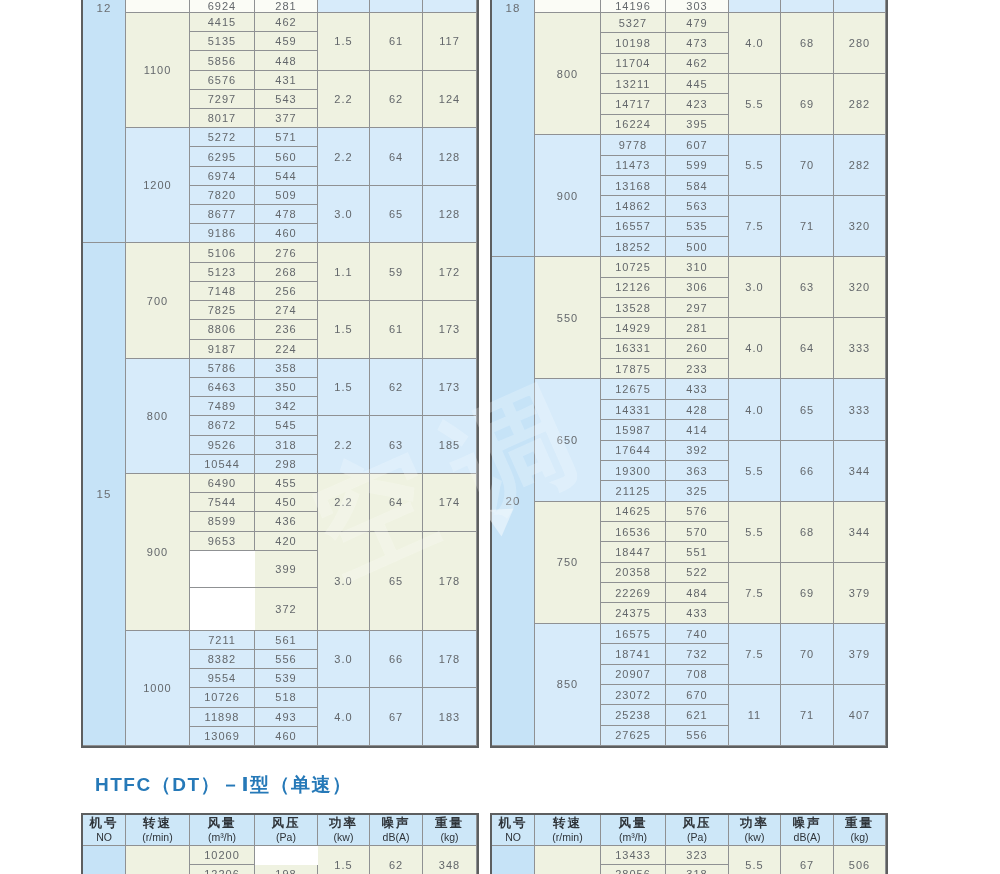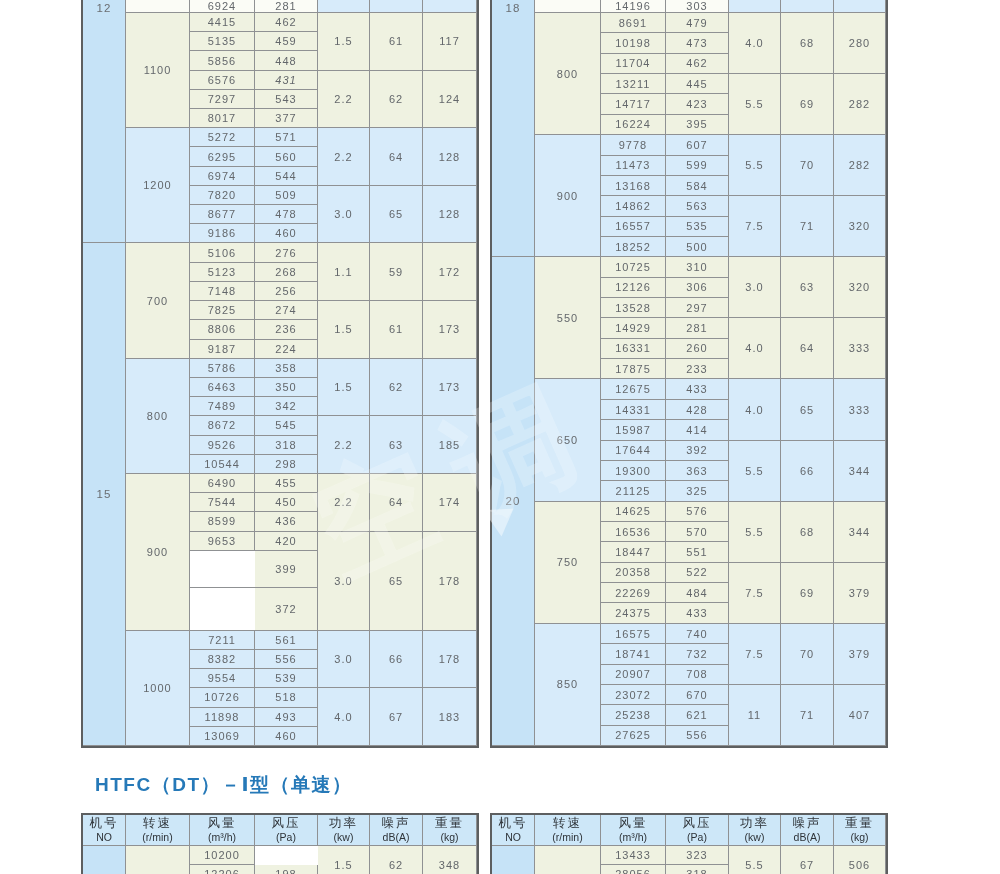--- a/index.html
+++ b/index.html
@@ -21,21 +21,21 @@
   }
   .cream{background:#eff2e1;}
   .blue{background:#d7ebfa;}
   .nocol{background:#c6e3f7;color:#6a6e72;font-size:11.5px;}
   .white{background:#fbfcf6;}
   .top-label{align-items:flex-start;padding-top:2px;}
   .hdr{
     background:#cde7f8;flex-direction:column;justify-content:center;
     line-height:1.2;color:#2e3338;letter-spacing:0;
   }
-  .hdr .main{font-size:12.5px;letter-spacing:2px;}
+  .hdr .main{font-size:12.5px;letter-spacing:2px;font-weight:bold;}
   .hdr .sub{font-size:10.5px;letter-spacing:0;}
   #page-title{
     position:absolute;left:95px;top:772px;
     font-size:19px;font-weight:bold;color:#2679b8;letter-spacing:1.5px;
   }
   
   .wm-text{
     position:absolute;left:300px;top:360px;width:480px;
     font-size:120px;font-weight:bold;color:#ffffff;opacity:.22;
     transform:rotate(-24deg);letter-spacing:30px;pointer-events:none;
@@ -62,21 +62,21 @@
     <div class="cell blue" style="grid-area: 1 / 7;"></div>
     <div class="cell nocol top-label" style="grid-area: 1 / 1 / span 13;">12</div>
     <div class="cell cream" style="grid-area: 2 / 2 / span 6;">1100</div>
     <div class="cell cream" style="grid-area: 2 / 3;">4415</div>
     <div class="cell cream" style="grid-area: 2 / 4;">462</div>
     <div class="cell cream" style="grid-area: 3 / 3;">5135</div>
     <div class="cell cream" style="grid-area: 3 / 4;">459</div>
     <div class="cell cream" style="grid-area: 4 / 3;">5856</div>
     <div class="cell cream" style="grid-area: 4 / 4;">448</div>
     <div class="cell cream" style="grid-area: 5 / 3;">6576</div>
-    <div class="cell cream" style="grid-area: 5 / 4; font-style: italic;">431</div>
+    <div class="cell cream" style="grid-area: 5 / 4;">431</div>
     <div class="cell cream" style="grid-area: 6 / 3;">7297</div>
     <div class="cell cream" style="grid-area: 6 / 4;">543</div>
     <div class="cell cream" style="grid-area: 7 / 3;">8017</div>
     <div class="cell cream" style="grid-area: 7 / 4;">377</div>
     <div class="cell cream" style="grid-area: 2 / 5 / span 3;">1.5</div>
     <div class="cell cream" style="grid-area: 2 / 6 / span 3;">61</div>
     <div class="cell cream" style="grid-area: 2 / 7 / span 3;">117</div>
     <div class="cell cream" style="grid-area: 5 / 5 / span 3;">2.2</div>
     <div class="cell cream" style="grid-area: 5 / 6 / span 3;">62</div>
     <div class="cell cream" style="grid-area: 5 / 7 / span 3;">124</div>
@@ -182,21 +182,21 @@
             grid-template-columns:43px 66px 65px 63px 52px 53px auto;
             grid-template-rows:13px repeat(36,1fr);">
     <div class="cell white" style="grid-area: 1 / 2;"></div>
     <div class="cell white" style="grid-area: 1 / 3;">14196</div>
     <div class="cell white" style="grid-area: 1 / 4;">303</div>
     <div class="cell blue" style="grid-area: 1 / 5;"></div>
     <div class="cell blue" style="grid-area: 1 / 6;"></div>
     <div class="cell blue" style="grid-area: 1 / 7;"></div>
     <div class="cell nocol top-label" style="grid-area: 1 / 1 / span 13;">18</div>
     <div class="cell cream" style="grid-area: 2 / 2 / span 6;">800</div>
-    <div class="cell cream" style="grid-area: 2 / 3;">8691</div>
+    <div class="cell cream" style="grid-area: 2 / 3;">5327</div>
     <div class="cell cream" style="grid-area: 2 / 4;">479</div>
     <div class="cell cream" style="grid-area: 3 / 3;">10198</div>
     <div class="cell cream" style="grid-area: 3 / 4;">473</div>
     <div class="cell cream" style="grid-area: 4 / 3;">11704</div>
     <div class="cell cream" style="grid-area: 4 / 4;">462</div>
     <div class="cell cream" style="grid-area: 5 / 3;">13211</div>
     <div class="cell cream" style="grid-area: 5 / 4;">445</div>
     <div class="cell cream" style="grid-area: 6 / 3;">14717</div>
     <div class="cell cream" style="grid-area: 6 / 4;">423</div>
     <div class="cell cream" style="grid-area: 7 / 3;">16224</div>

